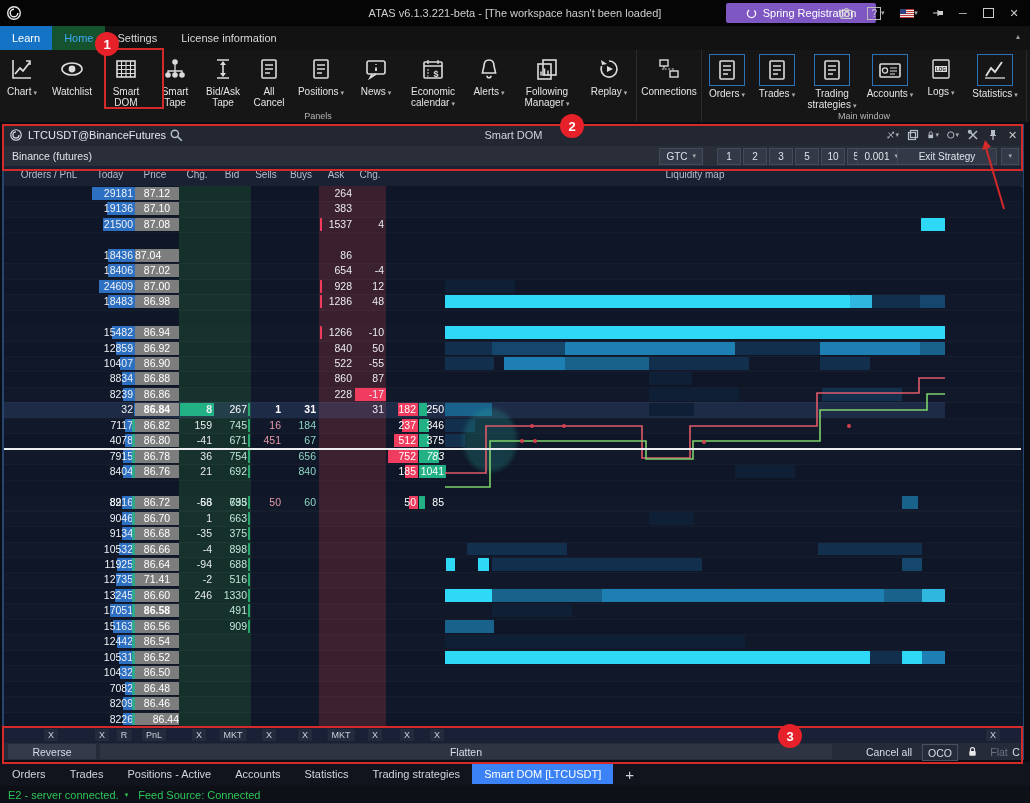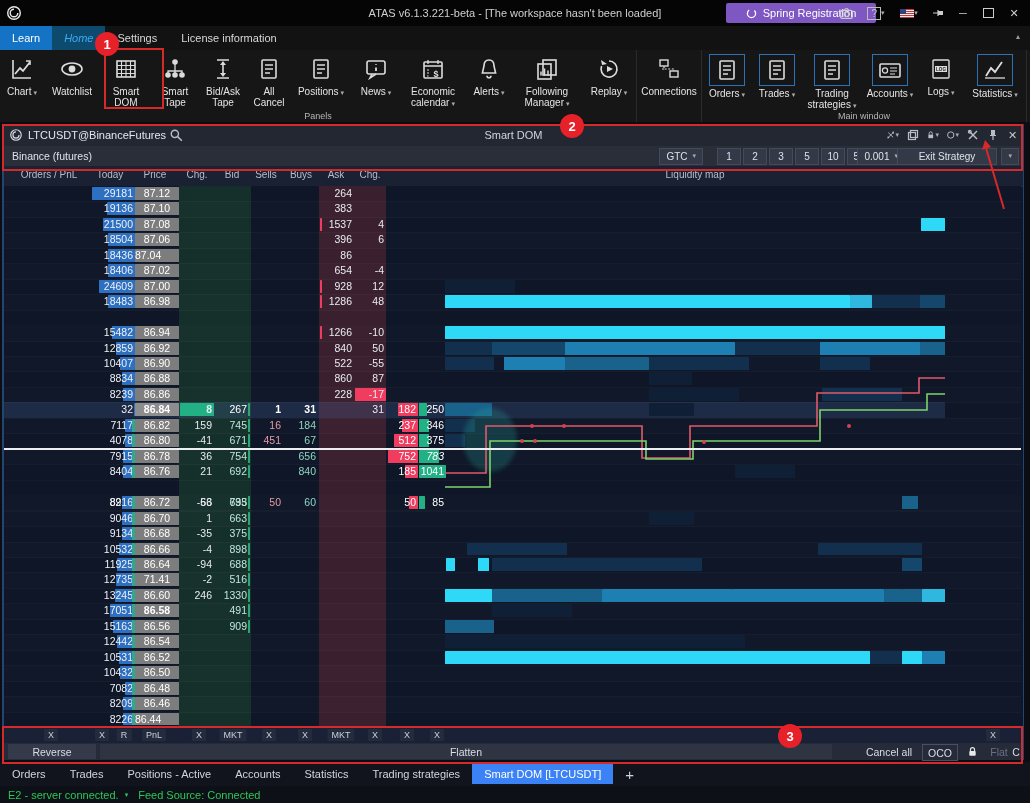--- a/index.html
+++ b/index.html
@@ -10,21 +10,21 @@
   #titlebar{position:absolute;left:0;top:0;width:1030px;height:26px;background:#050505;display:flex;align-items:center;}
   #apptitle{position:absolute;left:0;width:100%;text-align:center;font-size:11px;color:#cfcfcf;}
   #springbtn{position:absolute;left:726px;top:3px;width:150px;height:20px;background:#7e57c2;border-radius:2px;
              color:#fff;font-size:11px;display:flex;align-items:center;justify-content:center;gap:6px;}
   .tb-ic{position:absolute;top:5px;width:16px;height:16px;display:flex;align-items:center;justify-content:center;color:#ccc;font-size:11px;}
   .caret{font-size:7px;color:#aaa;}
   
   #ribbon{position:absolute;left:0;top:26px;width:1030px;height:24px;background:#121212;display:flex;align-items:stretch;}
   .rtab{display:flex;align-items:center;padding:0 12px;font-size:11px;color:#d8d8d8;}
   .rtab.learn{background:#1473c4;color:#fff;}
-  .rtab.home{background:#0c4a6e;color:#3fa9f5;font-style:italic;}
+  .rtab.home{background:#14532d;color:#3fa9f5;}
   
   #toolbar{position:absolute;left:0;top:50px;width:1030px;height:72px;background:#161616;display:flex;}
   .tgroup{position:relative;display:flex;align-items:flex-start;border-right:1px solid #2b2b2b;height:72px;}
   .tgrouplabel{position:absolute;bottom:1px;left:0;width:100%;text-align:center;font-size:9px;color:#b5b5b5;}
   .tbtn{position:relative;display:flex;flex-direction:column;align-items:center;padding-top:4px;height:58px;}
   .iconbox{width:34px;height:30px;display:flex;align-items:center;justify-content:center;}
   .iconbox.blue{border:1px solid #2a73b8;}
   .iconbox svg{width:26px;height:24px;}
   .tlabel{font-size:10px;line-height:11px;text-align:center;color:#e4e4e4;white-space:pre-line;margin-top:2px;}
   .tlabel .caret{margin-left:2px;}
@@ -448,28 +448,20 @@
         <div class="row" style="top: 30.9143px; height: 15.4571px; background: transparent; z-index: 2;">
           <div class="seg" style="left: 99.339px; width: 31.661px; top: 1px; height: 12.9571px; background: rgb(45, 111, 192); z-index: 0;"></div>
           <span class="cell" style="left: 84px; width: 45px; color: rgb(238, 241, 246);">21500</span>
           <div class="seg" style="left: 131px; width: 44px; top: 1px; height: 12.9571px; background: rgb(125, 125, 125); z-index: 0;"></div>
           <span class="cell" style="left: 131px; text-align: center; width: 44px; color: rgb(255, 255, 255);">87.08</span>
           <div class="seg" style="left: 315.5px; width: 2px; top: 1px; height: 12.9571px; background: rgb(239, 60, 95); z-index: 1;"></div>
           <span class="cell" style="left: 315px; width: 33px; z-index: 2;">1537</span>
           <span class="cell" style="left: 350px; width: 30px; z-index: 2;">4</span>
           <div class="seg" style="left: 917px; width: 24px; top: 1px; height: 12.9571px; background: rgb(46, 217, 248); z-index: 1;"></div>
         </div>
-        <div class="row" style="top: 46.3714px; height: 15.4571px; background: rgba(255, 255, 255, 0.01); z-index: 2;">
-          <div class="seg" style="left: 103.751px; width: 27.249px; top: 1px; height: 12.9571px; background: rgb(45, 111, 192); z-index: 0;"></div>
-          <span class="cell" style="left: 84px; width: 45px; color: rgb(238, 241, 246);">18504</span>
-          <div class="seg" style="left: 131px; width: 44px; top: 1px; height: 12.9571px; background: rgb(125, 125, 125); z-index: 0;"></div>
-          <span class="cell" style="left: 131px; text-align: center; width: 44px; color: rgb(255, 255, 255);">87.06</span>
-          <span class="cell" style="left: 315px; width: 33px; z-index: 2;">396</span>
-          <span class="cell" style="left: 350px; width: 30px; z-index: 2;">6</span>
-        </div>
         <div class="row" style="top: 61.8286px; height: 15.4571px; background: transparent; z-index: 2;">
           <div class="seg" style="left: 103.851px; width: 27.1489px; top: 1px; height: 12.9571px; background: rgb(45, 111, 192); z-index: 0;"></div>
           <span class="cell" style="left: 84px; width: 45px; color: rgb(238, 241, 246);">18436</span>
           <div class="seg" style="left: 131px; width: 44px; top: 1px; height: 12.9571px; background: rgb(125, 125, 125); z-index: 0;"></div>
           <span class="cell" style="left: 131px; text-align: left; width: 44px; color: rgb(255, 255, 255);">87.04</span>
           <span class="cell" style="left: 315px; width: 33px; z-index: 2;">86</span>
         </div>
         <div class="row" style="top: 77.2857px; height: 15.4571px; background: rgba(255, 255, 255, 0.01); z-index: 2;">
           <div class="seg" style="left: 103.895px; width: 27.1047px; top: 1px; height: 12.9571px; background: rgb(45, 111, 192); z-index: 0;"></div>
           <span class="cell" style="left: 84px; width: 45px; color: rgb(238, 241, 246);">18406</span>
@@ -803,21 +795,21 @@
           <div class="seg" style="left: 128px; width: 3px; top: 1px; height: 12.9571px; background: rgb(47, 169, 140); z-index: 1;"></div>
           <span class="cell" style="left: 84px; width: 45px; color: rgb(238, 241, 246);">8209</span>
           <div class="seg" style="left: 131px; width: 44px; top: 1px; height: 12.9571px; background: rgb(125, 125, 125); z-index: 0;"></div>
           <span class="cell" style="left: 131px; text-align: center; width: 44px; color: rgb(255, 255, 255);">86.46</span>
         </div>
         <div class="row" style="top: 525.543px; height: 15.4571px; background: transparent; z-index: 2;">
           <div class="seg" style="left: 118.886px; width: 12.1136px; top: 1px; height: 12.9571px; background: rgb(45, 111, 192); z-index: 0;"></div>
           <div class="seg" style="left: 128px; width: 3px; top: 1px; height: 12.9571px; background: rgb(47, 169, 140); z-index: 1;"></div>
           <span class="cell" style="left: 84px; width: 45px; color: rgb(238, 241, 246);">8226</span>
           <div class="seg" style="left: 131px; width: 44px; top: 1px; height: 12.9571px; background: rgb(125, 125, 125); z-index: 0;"></div>
-          <span class="cell" style="left: 131px; text-align: left; width: 44px; color: rgb(255, 255, 255);">86.44</span>
+          <span class="cell" style="left: 131px; text-align: right; width: 44px; color: rgb(255, 255, 255);">86.44</span>
         </div>
         <div id="priceline" style="top: 261.771px;"></div>
         <div id="blob" style="left: 459px; top: 222px; width: 54px; height: 64px;"></div>
         <svg class="overlay" width="1017" height="541" style="left: 0px; top: 0px; z-index: 5;">
           <polyline points="441,287 482,287 482,240 638,240 638,272 686,272 686,240 813,240 813,207 915,207 915,192 941,192" fill="none" stroke="#e05a6a" stroke-width="1.6"></polyline>
           <polyline points="441,301 486,301 486,255 642,255 642,273 689,273 689,255 816,255 816,224 923,224 923,208 941,208" fill="none" stroke="#7ed36b" stroke-width="1.6"></polyline>
           <circle cx="518" cy="255" r="2" fill="#d8404f"></circle>
           <circle cx="531" cy="255" r="2" fill="#d8404f"></circle>
           <circle cx="700" cy="256" r="2" fill="#d8404f"></circle>
           <circle cx="528" cy="240" r="2" fill="#d8404f"></circle>

